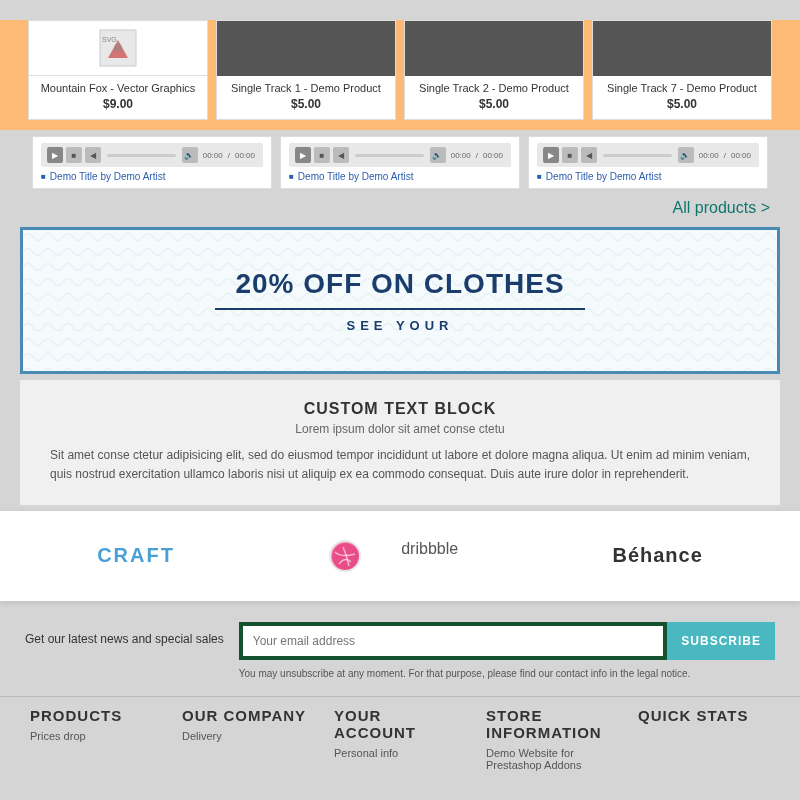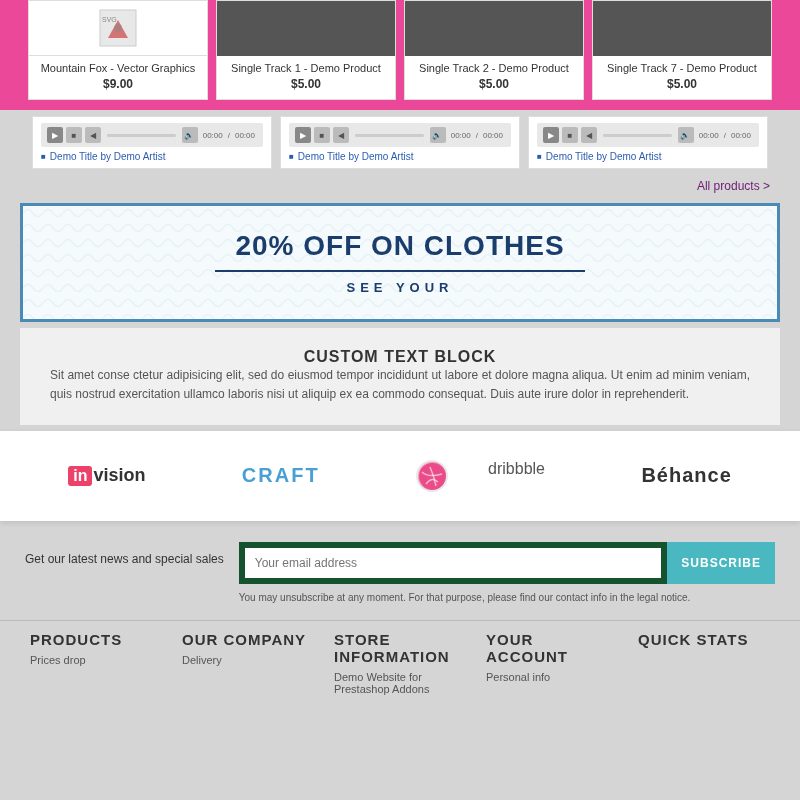--- a/index.html
+++ b/index.html
@@ -6,22 +6,23 @@
     body {
       font-family: Arial, sans-serif;
       background: #d5d5d5;
       width: 800px;
       min-height: 800px;
       overflow-x: hidden;
     }
 
     
     .products-section {
-      background: #ec4899;
+      background: #fdba74;
       padding: 0 20px 10px 20px;
+      margin-top: 20px;
     }
     .products-grid {
       display: flex;
       gap: 8px;
       justify-content: center;
     }
     .product-card {
       background: #fff;
       border: 1px solid #ddd;
       width: 180px;
@@ -127,23 +128,23 @@
 
     
     .all-products-bar {
       background: #d5d5d5;
       text-align: right;
       padding: 4px 30px;
       font-size: 12px;
       color: #333;
     }
     .all-products-bar a {
-      color: #701a75;
+      color: #0f766e;
       text-decoration: none;
-      font-size: 12px;
+      font-size: 16px;
     }
     .all-products-bar a::after {
       content: ' >';
     }
 
     
     .custom-text-section {
       background: #f0f0f0;
       margin: 6px 20px;
       padding: 20px 30px;
@@ -243,21 +244,21 @@
     .newsletter-form {
       flex: 1;
     }
     .newsletter-input-row {
       display: flex;
       gap: 0;
     }
     .newsletter-input {
       flex: 1;
       padding: 8px 10px;
-      border: 6px solid #14532d;
+      border: 4px solid #14532d;
       font-size: 12px;
       color: #aaa;
       background: #fff;
       outline: none;
     }
     .newsletter-btn {
       background: #4ab8c0;
       color: #fff;
       border: none;
       padding: 8px 14px;
@@ -391,40 +392,36 @@
 
     <svg style="position:absolute;top:0;left:0;width:100%;height:100%;z-index:0;" preserveAspectRatio="xMidYMid slice">
       <defs>
         <pattern id="wavePattern" x="0" y="0" width="20" height="15" patternUnits="userSpaceOnUse">
           <path d="M0,7 Q5,0 10,7 Q15,14 20,7" stroke="#7ab8d4" stroke-width="1.5" fill="none"></path>
         </pattern>
       </defs>
       <rect width="100%" height="100%" fill="#c8e0f0"></rect>
       <rect width="100%" height="100%" fill="url(#wavePattern)"></rect>
     </svg>
-    <div style="position:relative;z-index:1;text-align:center;padding:24px 40px;background:rgba(255,255,255,0.82);">
+    <div style="position:relative;z-index:1;text-align:center;padding:38px 40px;background:rgba(255,255,255,0.82);">
       <div style="font-size:28px;font-weight:900;color:#1a3d6b;letter-spacing:1px;">20% OFF ON CLOTHES</div>
       <hr style="width:55%;border:none;border-top:2px solid #1a3d6b;margin:8px auto;">
       <div style="font-size:13px;font-weight:bold;color:#1a3d6b;letter-spacing:5px;">SEE YOUR</div>
     </div>
   </div>
 </div>
 
 <div class="custom-text-section">
   <div class="custom-text-title">CUSTOM TEXT BLOCK</div>
+  <div class="custom-text-subtitle">Lorem ipsum dolor sit amet conse ctetu</div>
   <div class="custom-text-body">Sit amet conse ctetur adipisicing elit, sed do eiusmod tempor incididunt ut labore et dolore magna aliqua. Ut enim ad minim veniam, quis nostrud exercitation ullamco laboris nisi ut aliquip ex ea commodo consequat. Duis aute irure dolor in reprehenderit.</div>
 </div>
 
 <div class="brands-section">
 
-  <div class="brand-logo">
-    <span class="brand-invision">
-      <span class="inv-box">in</span>vision
-    </span>
-  </div>
 
   <div class="brand-logo">
     <span class="brand-craft">CRAFT</span>
   </div>
 
   <div class="brand-logo">
     <span class="brand-dribbble">
       <span class="dribbble-icon">
         <svg width="28" height="28" viewBox="0 0 28 28" style="position:absolute;top:0;left:0;">
           <circle cx="14" cy="14" r="13" fill="#ea4c89" stroke="none"></circle>
@@ -456,23 +453,23 @@
 <div class="footer-section">
   <div class="footer-col">
     <div class="footer-col-title">PRODUCTS</div>
     <div class="footer-col-item">Prices drop</div>
   </div>
   <div class="footer-col">
     <div class="footer-col-title">OUR COMPANY</div>
     <div class="footer-col-item">Delivery</div>
   </div>
   <div class="footer-col">
+    <div class="footer-col-title">YOUR ACCOUNT</div>
+    <div class="footer-col-item">Personal info</div>
+  </div>
+  <div class="footer-col">
     <div class="footer-col-title">STORE INFORMATION</div>
     <div class="footer-col-item">Demo Website for Prestashop Addons</div>
   </div>
   <div class="footer-col">
-    <div class="footer-col-title">YOUR ACCOUNT</div>
-    <div class="footer-col-item">Personal info</div>
-  </div>
-  <div class="footer-col">
     <div class="footer-col-title">Quick Stats</div>
   </div>
 </div>
 
 </body></html>

